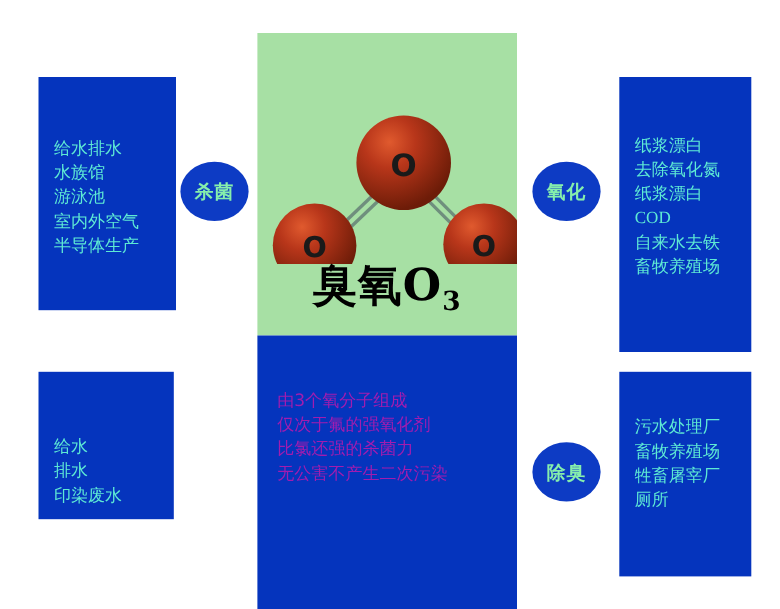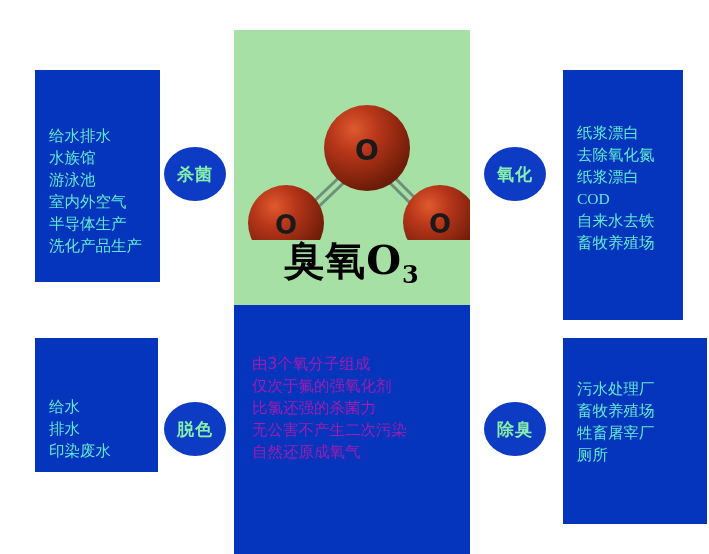--- a/index.html
+++ b/index.html
@@ -88,21 +88,21 @@
     color: #5eead4;
     font-size: 15.5px;
     line-height: 1.42;
     font-family: Liberation Serif, serif;
   }
   .panel .lines div { white-space: nowrap; }
 
   #panel-tl { left: 35px;  top: 70px;  width: 125px; height: 212px; }
   #panel-tr { left: 563px; top: 70px;  width: 120px; height: 250px; }
   #panel-bl { left: 35px;  top: 338px; width: 123px; height: 134px; }
-  #panel-br { left: 563px; top: 338px; width: 144px; height: 186px; }
+  #panel-br { left: 563px; top: 338px; width: 120px; height: 186px; }
 
   #panel-tl .lines { top: 55px; }
   #panel-tr .lines { top: 52px; }
   #panel-bl .lines { top: 58px; }
   #panel-br .lines { top: 40px; }
 
   
   .badge {
     position: absolute;
     width: 62px;
@@ -161,31 +161,29 @@
 
   <div class="center-title">
     <span>臭氧O</span><span class="sub">3</span>
   </div>
 
   <div class="center-desc">
     <div>由3个氧分子组成</div>
     <div>仅次于氟的强氧化剂</div>
     <div>比氯还强的杀菌力</div>
     <div>无公害不产生二次污染</div>
-    <div>自然还原成氧气</div>
   </div>
 
   <div class="panel" id="panel-tl">
     <div class="lines">
       <div>给水排水</div>
       <div>水族馆</div>
       <div>游泳池</div>
       <div>室内外空气</div>
       <div>半导体生产</div>
-      <div>洗化产品生产</div>
     </div>
   </div>
 
   <div class="panel" id="panel-tr">
     <div class="lines">
       <div>纸浆漂白</div>
       <div>去除氧化氮</div>
       <div>纸浆漂白</div>
       <div>COD</div>
       <div>自来水去铁</div>
@@ -209,20 +207,17 @@
       <div>厕所</div>
     </div>
   </div>
 
   <div class="badge" id="badge-sterilize">
     <span>杀菌</span>
   </div>
   <div class="badge" id="badge-oxidize">
     <span>氧化</span>
   </div>
-  <div class="badge" id="badge-decolor">
-    <span>脱色</span>
-  </div>
   <div class="badge" id="badge-deodor">
     <span>除臭</span>
   </div>
 
 </div>
 
 </body></html>

